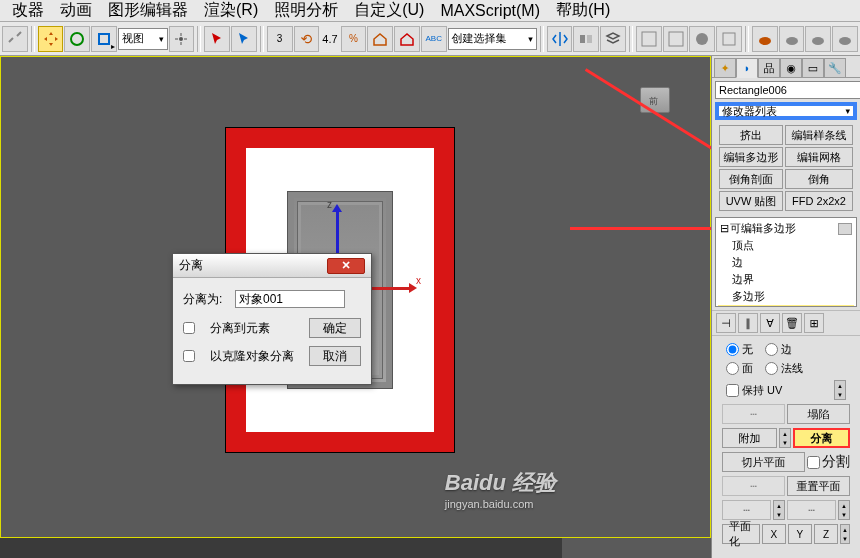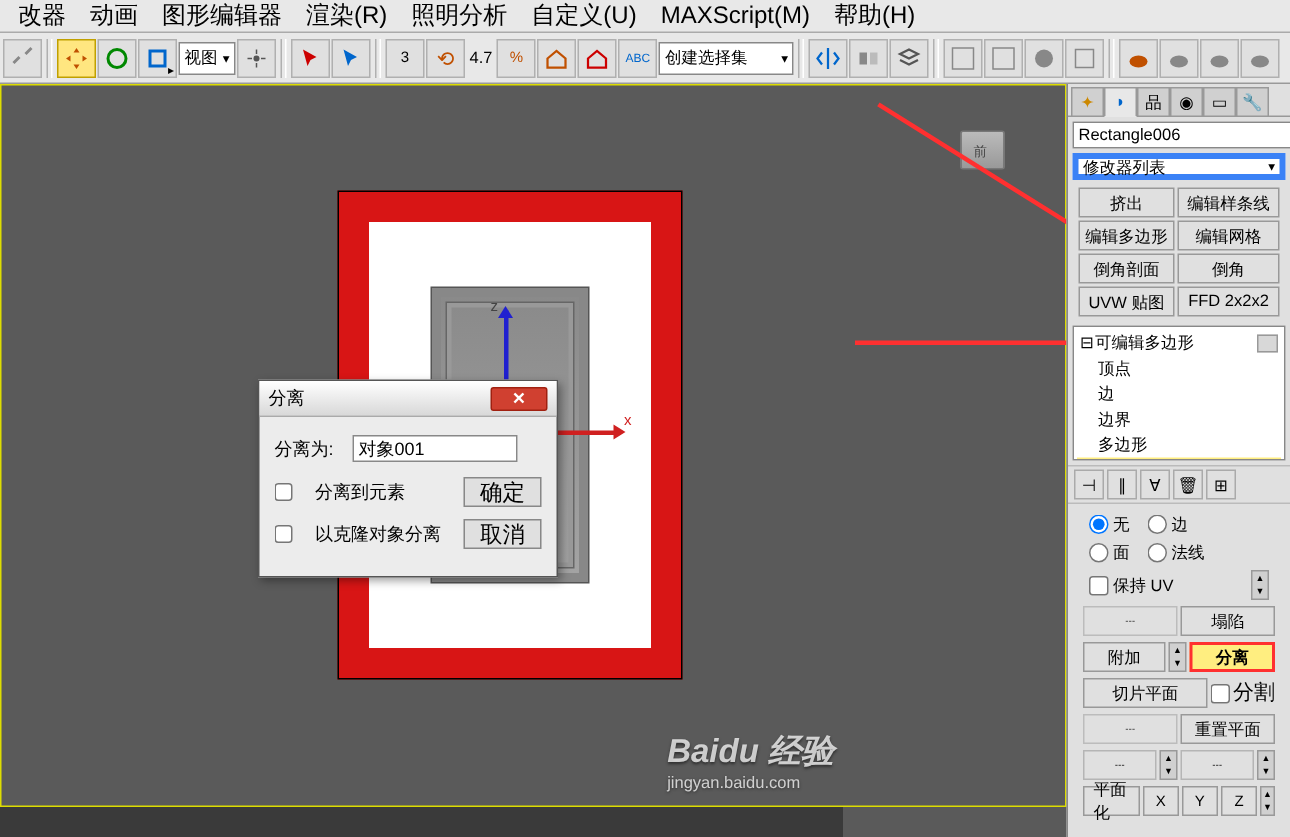--- a/index.html
+++ b/index.html
@@ -8,21 +8,21 @@
 
 .menubar { height: 22px; background: #e8e8e8; border-bottom: 1px solid #aaa; display: flex; align-items: center; padding: 0 4px; font-size: 16px; }
 .menubar span { padding: 2px 8px; cursor: default; }
 
 
 .toolbar { height: 34px; background: #e8e8e8; border-bottom: 1px solid #999; display: flex; align-items: center; padding: 2px; gap: 1px; }
 .tbtn { width: 26px; height: 26px; background: #e0e0e0; border: 1px solid #b0b0b0; display: flex; align-items: center; justify-content: center; font-size: 14px; cursor: pointer; position: relative; }
 .tbtn.active { background: #ffe680; border: 1px solid #c0a000; }
 .tbtn svg { width: 18px; height: 18px; }
 .tsep { width: 4px; height: 26px; border-left: 1px solid #b0b0b0; border-right: 1px solid #fff; margin: 0 2px; }
-.tcombo { width: 38px; height: 22px; background: #fff; border: 1px solid #888; font-size: 11px; padding: 1px 3px; display: flex; align-items: center; }
+.tcombo { width: 50px; height: 22px; background: #fff; border: 1px solid #888; font-size: 11px; padding: 1px 3px; display: flex; align-items: center; }
 .tcombo.wide { width: 90px; }
 .tcombo::after { content: "▾"; margin-left: auto; font-size: 9px; }
 .corner { font-size: 8px; position: absolute; bottom: 0; right: 1px; }
 
 
 .main { position: absolute; top: 56px; left: 0; right: 149px; bottom: 0; background: #5a5a5a; }
 .viewport { position: absolute; top: 0; left: 0; right: 0; bottom: 20px; border: 1px solid #dddd00; }
 
 
 .frame-outer { position: absolute; left: 224px; top: 70px; width: 230px; height: 326px; background: #d81515; border: 1px solid #000; }
@@ -45,21 +45,21 @@
 .dialog { position: absolute; left: 172px; top: 197px; width: 200px; background: #ececec; border: 1px solid #555; box-shadow: 2px 2px 6px rgba(0,0,0,.4); font-size: 12px; }
 .dlg-title { height: 24px; background: linear-gradient(#fff,#d8d8d8); display: flex; align-items: center; padding: 0 6px; border-bottom: 1px solid #aaa; }
 .dlg-close { margin-left: auto; width: 38px; height: 16px; background: #d04030; border: 1px solid #a02010; border-radius: 2px; display: flex; align-items: center; justify-content: center; color: #fff; font-size: 11px; font-weight: bold; cursor: pointer; }
 .dlg-body { padding: 12px 10px 10px; }
 .dlg-row { display: flex; align-items: center; margin-bottom: 10px; }
 .dlg-row label { width: 52px; }
 .dlg-input { width: 110px; height: 18px; background: #fff; border: 1px solid #888; font-size: 12px; padding: 0 3px; }
 .dlg-chkrow { display: flex; align-items: center; justify-content: space-between; margin-bottom: 8px; }
 .dlg-chk { display: flex; align-items: center; gap: 15px; }
 .dlg-chk input { width: 12px; height: 12px; }
-.dlg-btn { width: 52px; height: 20px; background: #e0e0e0; border: 1px solid #888; font-size: 15px; cursor: pointer; }
+.dlg-btn { width: 52px; height: 20px; background: #e0e0e0; border: 1px solid #888; font-size: 12px; cursor: pointer; }
 
 
 .rpanel { position: absolute; right: 0; top: 56px; width: 149px; bottom: 0; background: #e0e0e0; border-left: 1px solid #888; font-size: 11px; overflow: hidden; }
 .rtabs { height: 22px; display: flex; border-bottom: 1px solid #999; padding-left: 2px; }
 .rtab { width: 22px; height: 20px; background: #d0d0d0; border: 1px solid #999; display: flex; align-items: center; justify-content: center; margin-top: 2px; cursor: pointer; }
 .rtab.active { background: #e8e8e8; border-bottom-color: #e8e8e8; }
 .rname { margin: 3px; display: flex; }
 .rname input { flex: 1; height: 18px; background: #fff; border: 1px solid #888; padding: 0 3px; font-size: 11px; }
 .rcombo { margin: 2px 3px; height: 18px; background: #fff; border: 4px solid #3b82f6; padding: 0 3px; display: flex; align-items: center; }
 .rcombo::after { content: "▾"; margin-left: auto; font-size: 9px; }
@@ -83,21 +83,21 @@
 .rbtnrow { display: flex; gap: 2px; padding: 2px 4px; align-items: center; }
 .rminibtn { height: 20px; background: #e0e0e0; border: 1px solid #999; font-size: 11px; display: flex; align-items: center; justify-content: center; cursor: pointer; padding: 0 6px; }
 .rminibtn.hl { background: #ffee80; border: 2px solid #ff3030; font-weight: bold; }
 .rspinner { width: 12px; height: 20px; background: #d0d0d0; border: 1px solid #999; display: flex; flex-direction: column; cursor: pointer; }
 .rspinner div { flex: 1; display: flex; align-items: center; justify-content: center; font-size: 6px; }
 
 
 .status { position: absolute; bottom: 0; left: 0; right: 149px; height: 20px; background: #3a3a3a; }
 
 
-.watermark { position: absolute; right: 155px; bottom: 30px; color: rgba(255,255,255,.75); font-size: 22px; font-weight: bold; font-style: italic; text-shadow: 0 1px 2px rgba(0,0,0,.5); }
+.watermark { position: absolute; right: 155px; bottom: 48px; color: rgba(255,255,255,.75); font-size: 22px; font-weight: bold; font-style: italic; text-shadow: 0 1px 2px rgba(0,0,0,.5); }
 .watermark small { display: block; font-size: 11px; font-weight: normal; font-style: normal; }
 </style>
 </head>
 <body>
 
 <div class="menubar">
   <span>改器</span>
   <span>动画</span>
   <span>图形编辑器</span>
   <span>渲染(R)</span>

